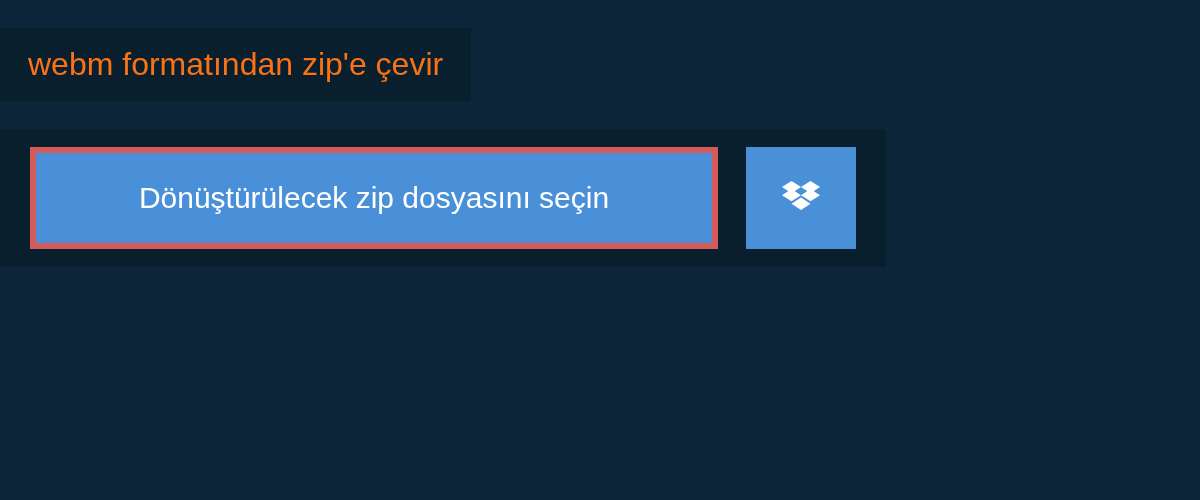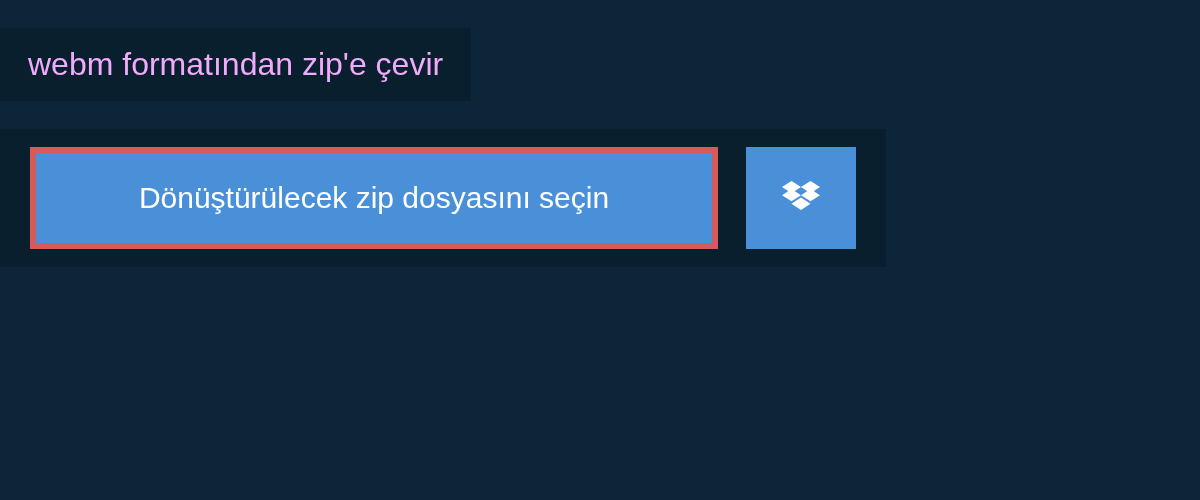--- a/index.html
+++ b/index.html
@@ -14,21 +14,21 @@
       font-family: -apple-system, BlinkMacSystemFont, "Segoe UI", Arial, sans-serif;
       overflow: hidden;
     }
     .header-bar {
       background-color: #0a1f2e;
       padding: 18px 28px;
       width: fit-content;
       margin-top: 28px;
     }
     .header-title {
-      color: #f0abfc;
+      color: #f97316;
       font-size: 32px;
       font-weight: 400;
     }
     .panel {
       background-color: #0a1f2e;
       margin-top: 28px;
       padding: 18px 30px;
       width: 886px;
       display: flex;
       gap: 28px;

